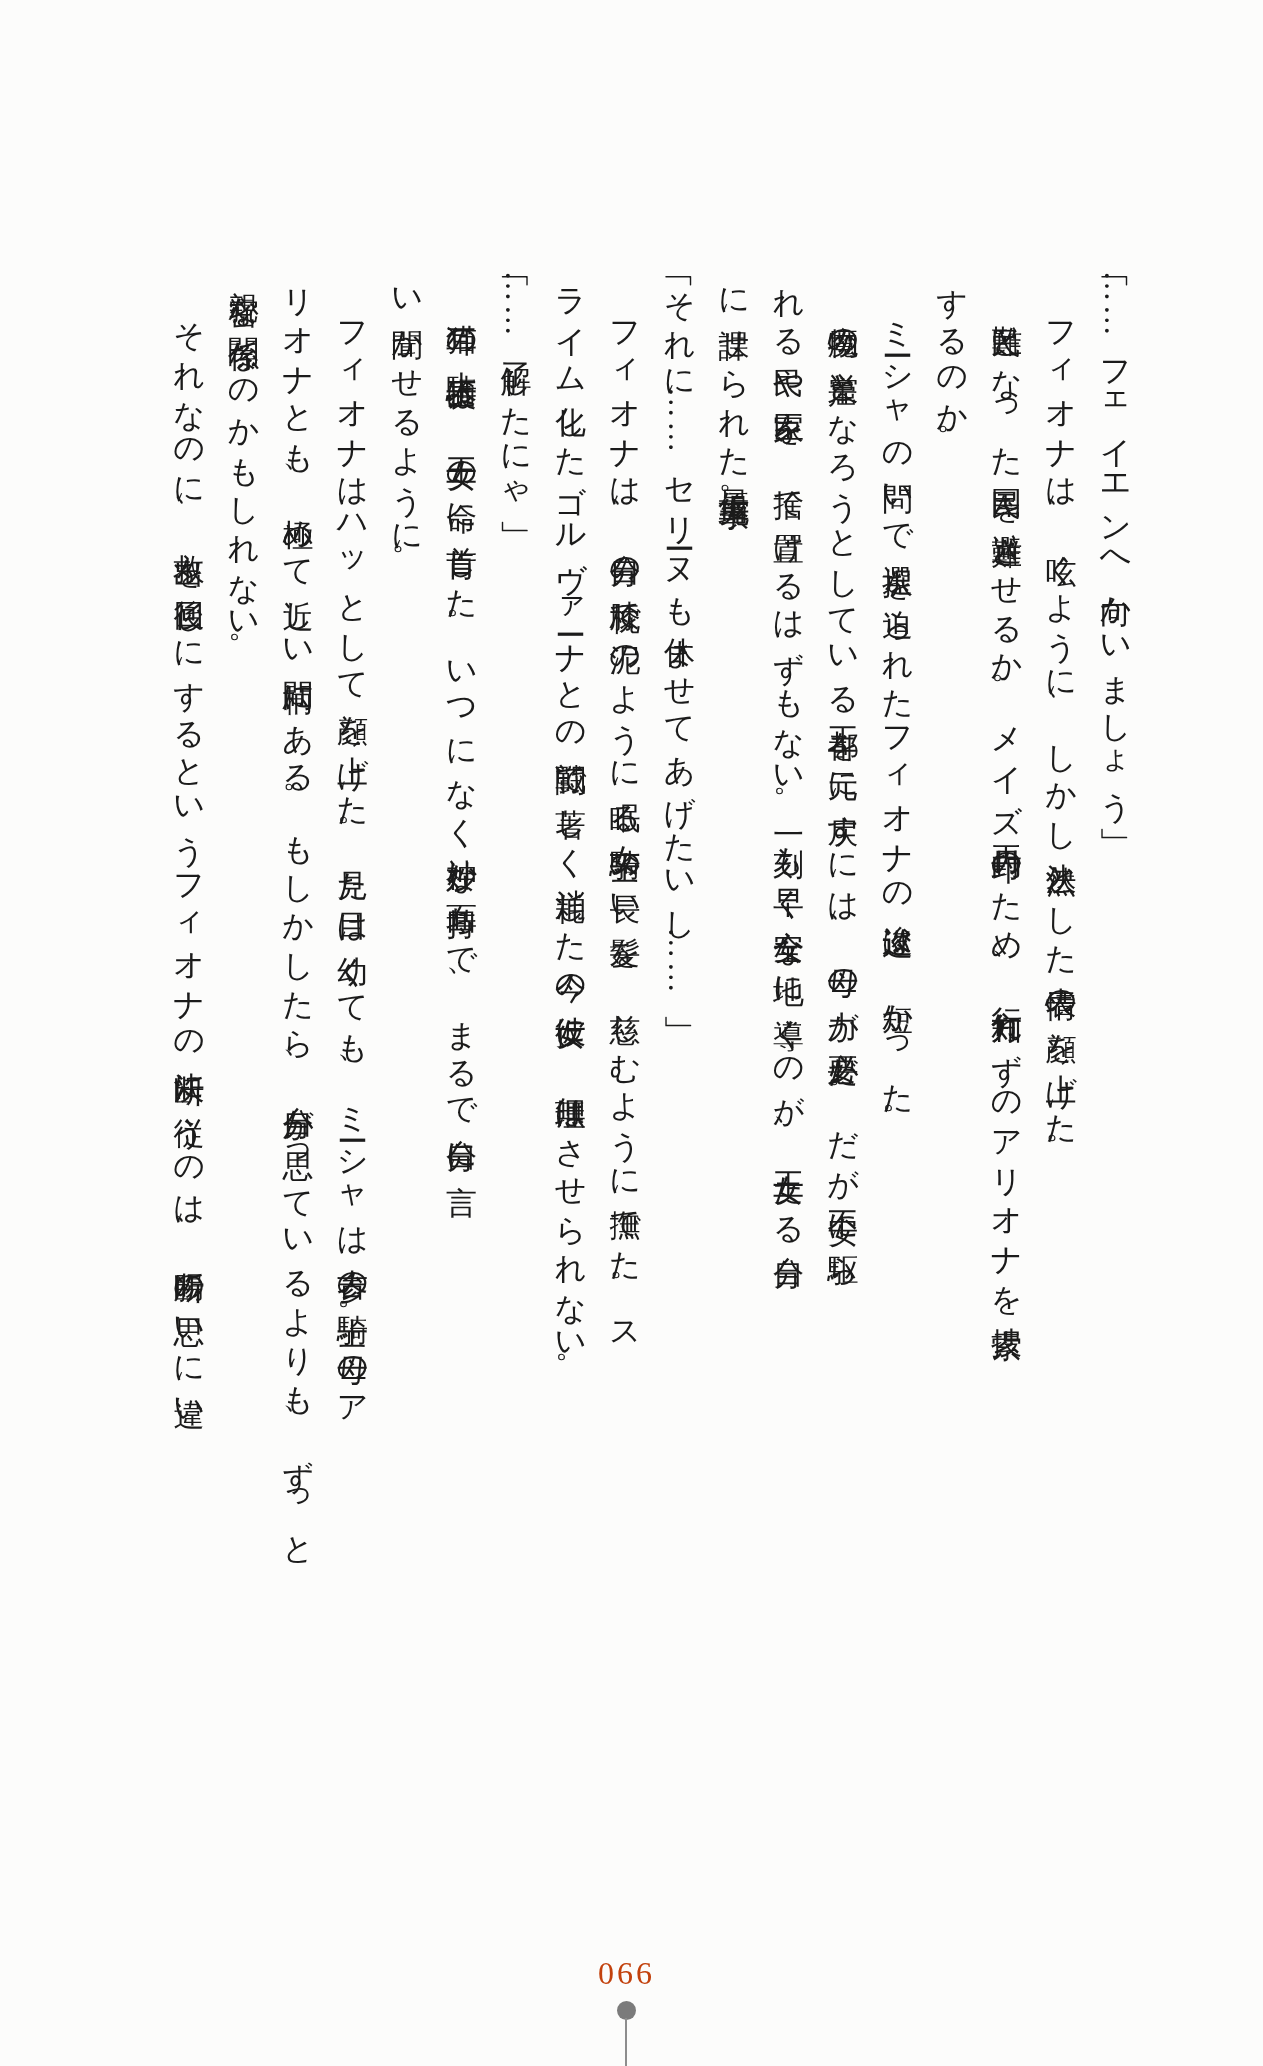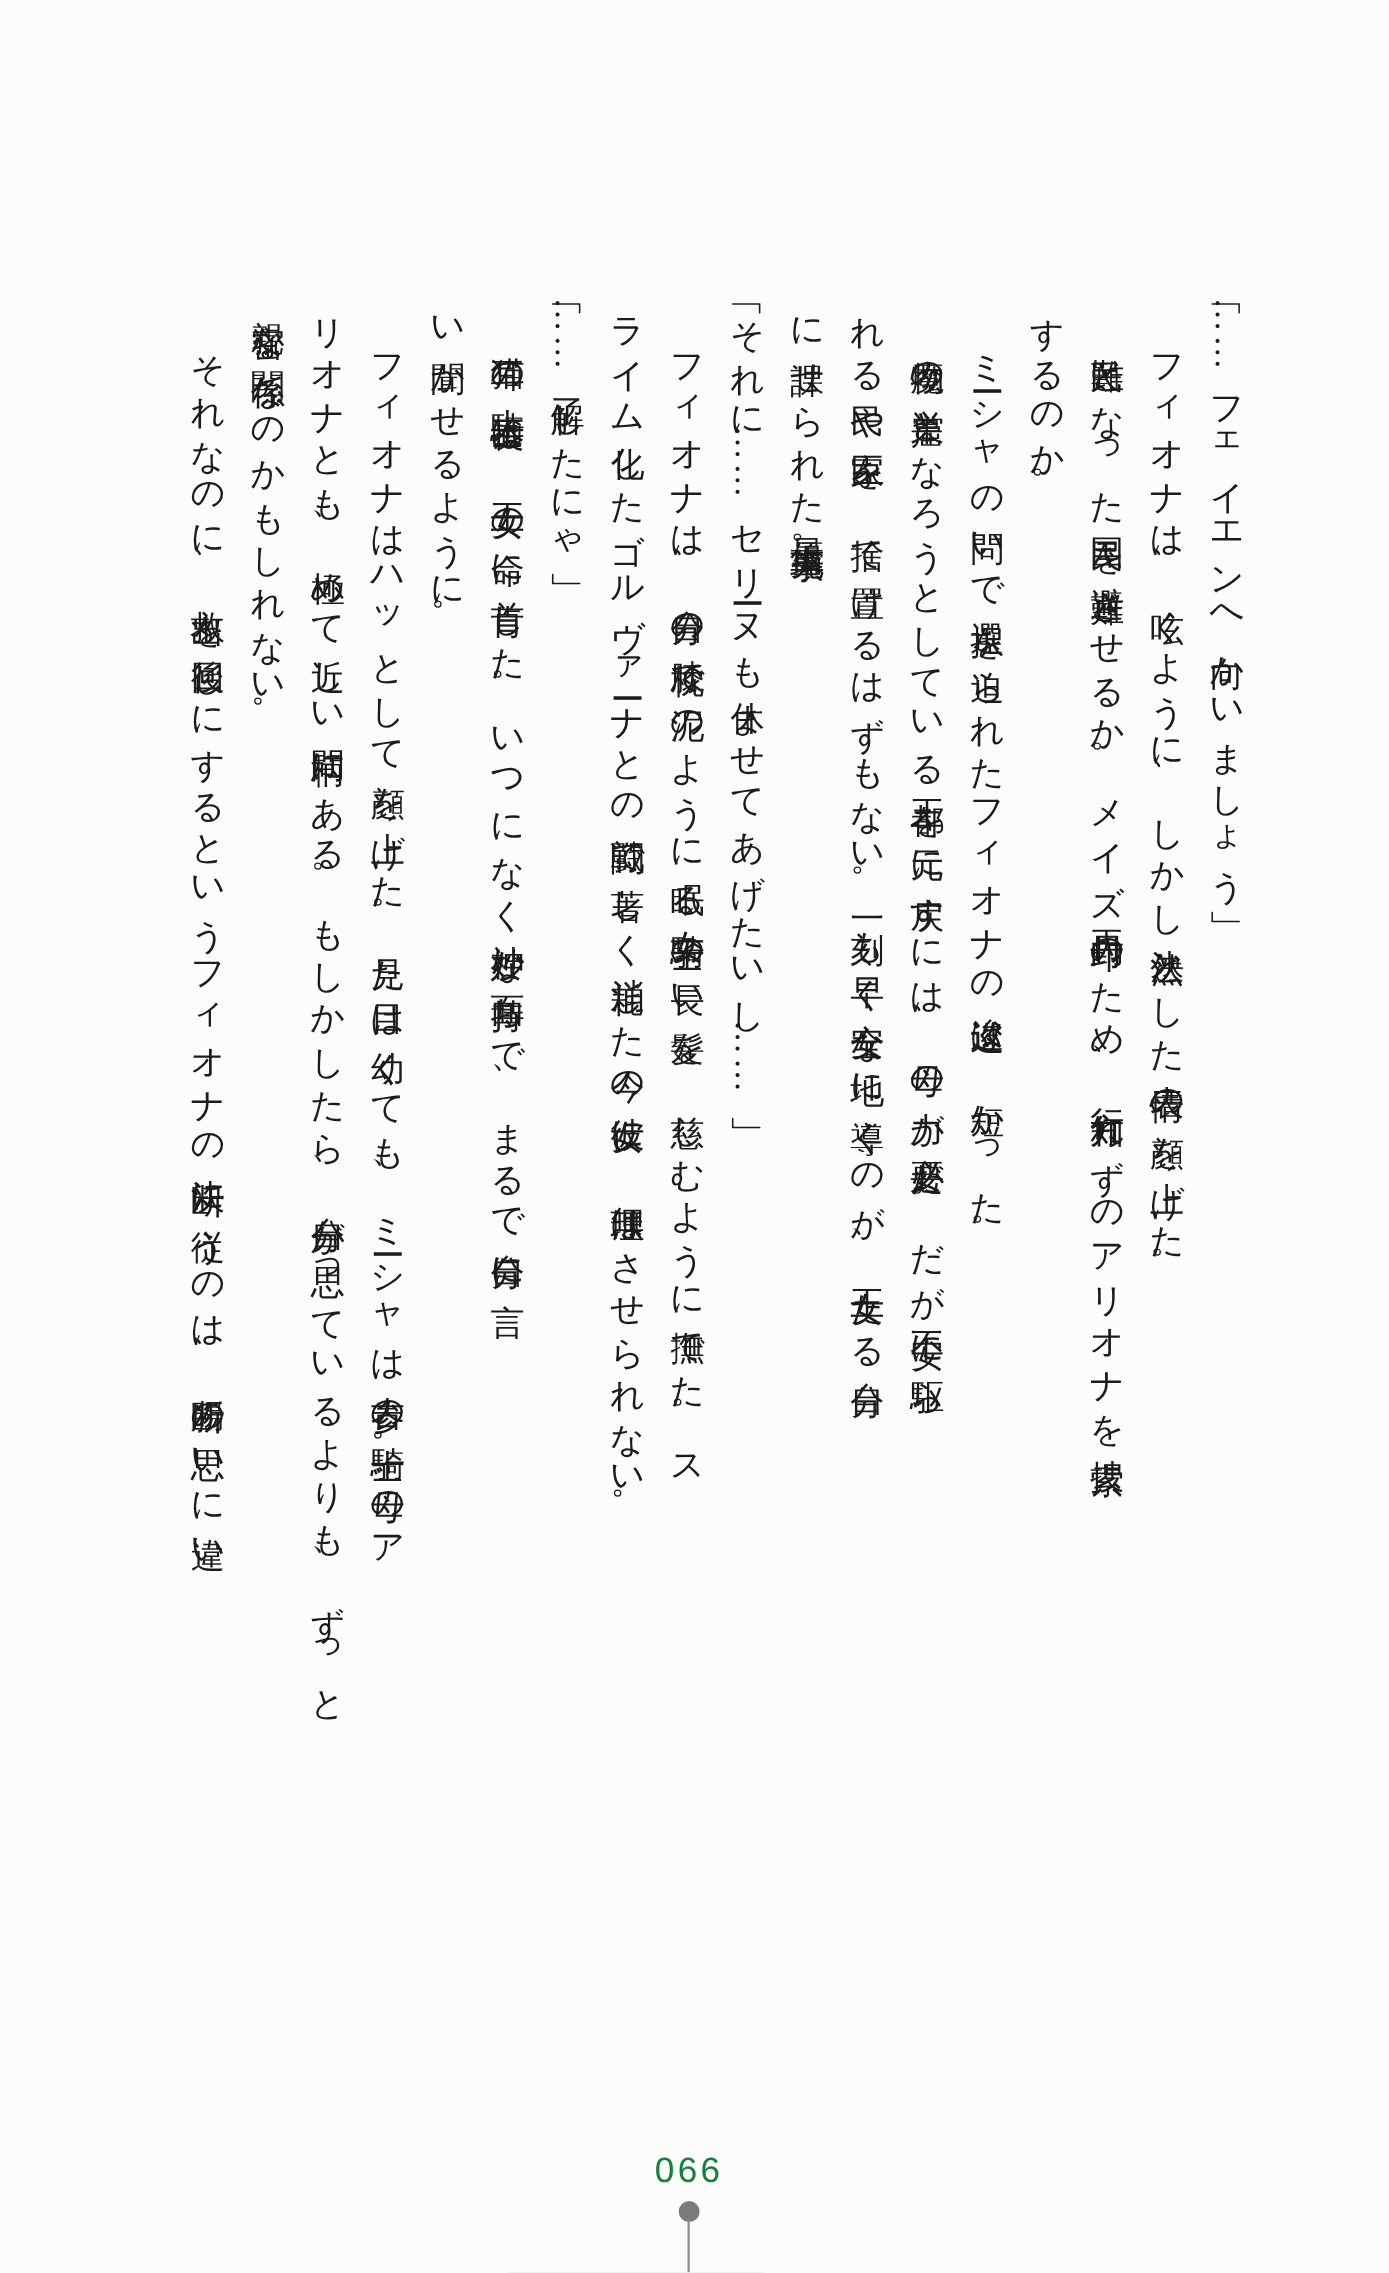--- a/index.html
+++ b/index.html
@@ -37,25 +37,25 @@
   }
   .col.indent {
     text-indent: 34.4px;
   }
   .page-num {
     position: absolute;
     top: 1955px;
     left: 566px;
     width: 121px;
     text-align: center;
-    font-family: Liberation Sans, sans-serif;
+    font-family: Liberation Serif, serif;
     font-size: 32px;
     font-weight: 400;
     letter-spacing: 3px;
-    color: #15803d;
+    color: #c2410c;
   }
   .ornament-dot {
     position: absolute;
     top: 2001px;
     left: 617px;
     width: 19px;
     height: 19px;
     border-radius: 50%;
     background: #7b7b7b;
   }

